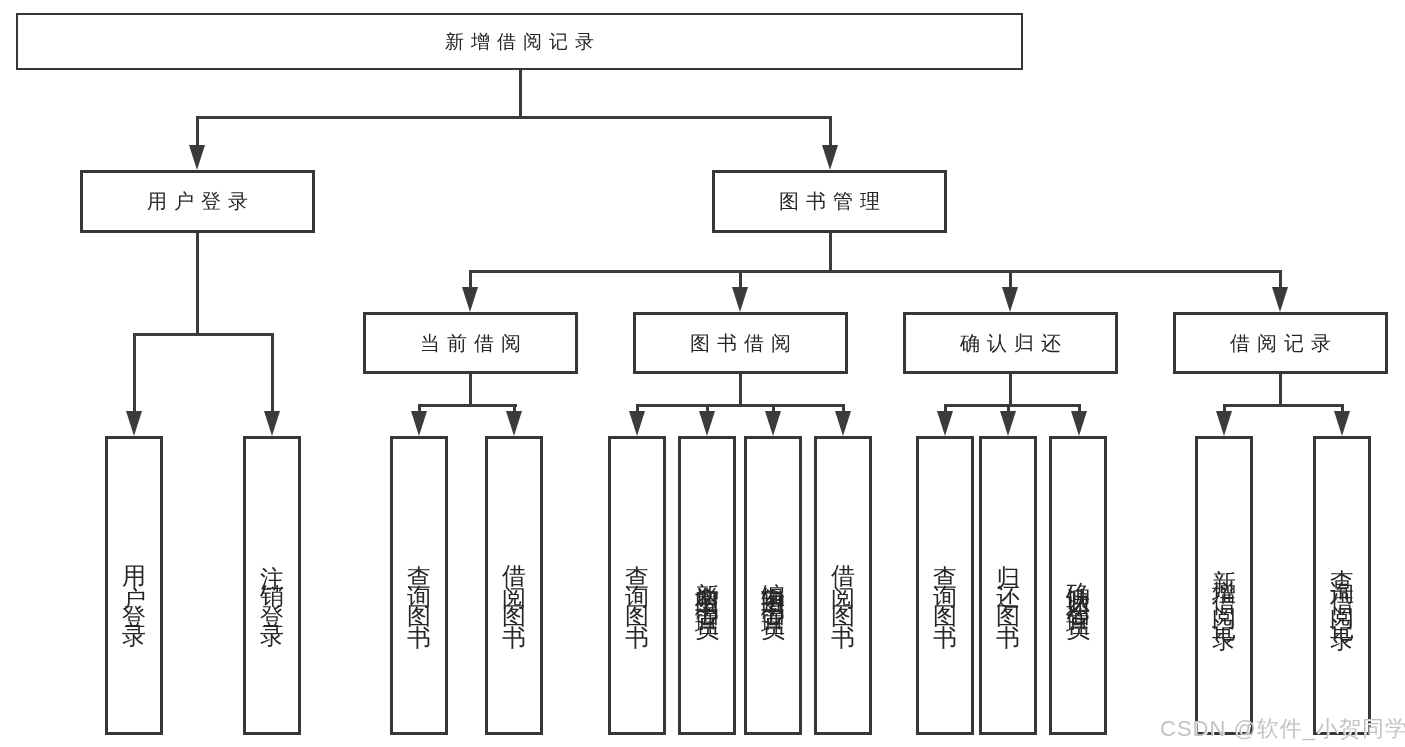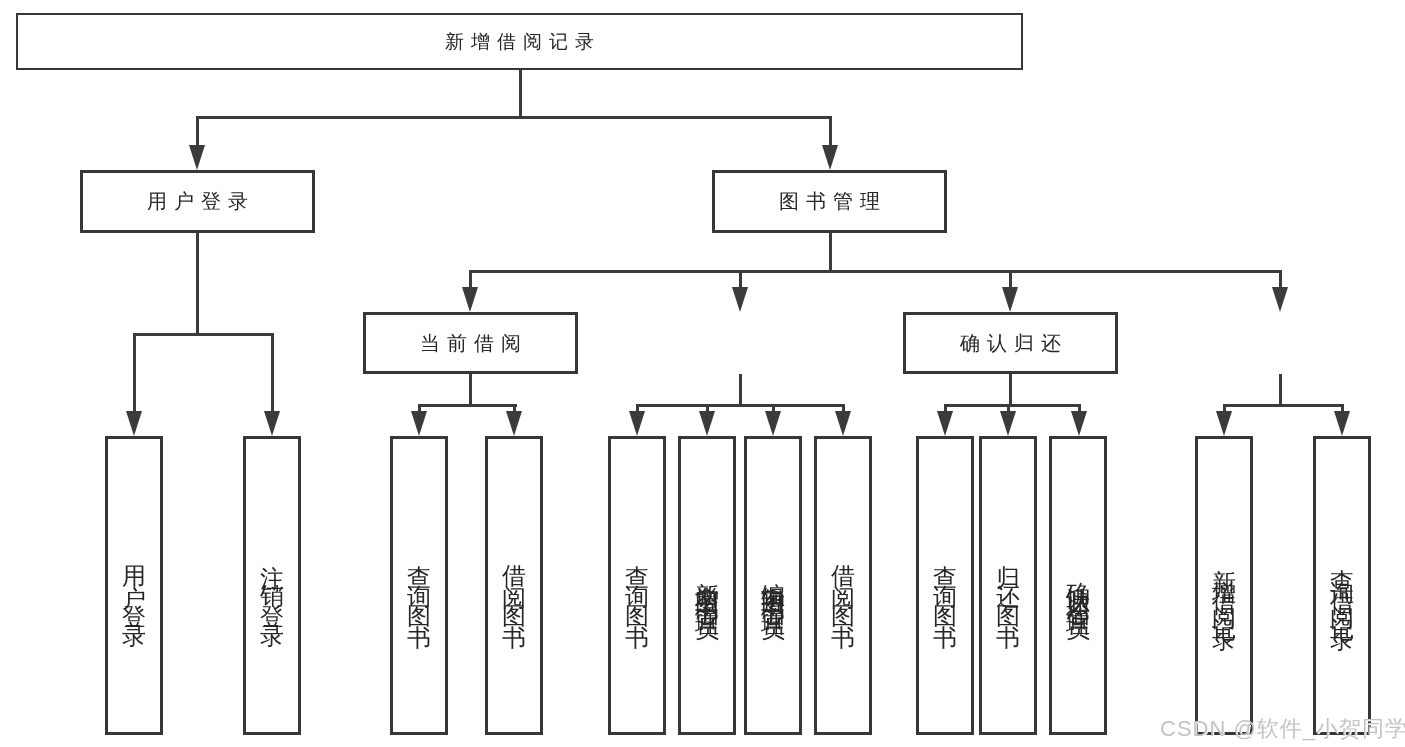--- a/index.html
+++ b/index.html
@@ -80,22 +80,28 @@
   <div class="line v" style="left:1009px;top:270px;height:30px;"></div>
   <div class="line v" style="left:1279px;top:270px;height:30px;"></div>
   <div class="arrow" style="left:462px;top:287px;"></div>
   <div class="arrow" style="left:732px;top:287px;"></div>
   <div class="arrow" style="left:1002px;top:287px;"></div>
   <div class="arrow" style="left:1272px;top:287px;"></div>
 
   <div class="nodebox" style="left:363px;top:312px;width:215px;height:62px;">
     <span class="hlabel">当前借阅</span>
   </div>
+  <div class="nodebox" style="left:633px;top:312px;width:215px;height:62px;">
+    <span class="hlabel">图书借阅</span>
+  </div>
   <div class="nodebox" style="left:903px;top:312px;width:215px;height:62px;">
     <span class="hlabel">确认归还</span>
+  </div>
+  <div class="nodebox" style="left:1173px;top:312px;width:215px;height:62px;">
+    <span class="hlabel">借阅记录</span>
   </div>
 
   <div class="line v" style="left:469px;top:374px;height:32px;"></div>
   <div class="line h" style="left:418px;top:404px;width:99px;"></div>
   <div class="line v" style="left:418px;top:404px;height:26px;"></div>
   <div class="line v" style="left:513px;top:404px;height:26px;"></div>
   <div class="arrow" style="left:411px;top:411px;"></div>
   <div class="arrow" style="left:506px;top:411px;"></div>
 
   <div class="line v" style="left:739px;top:374px;height:32px;"></div>

